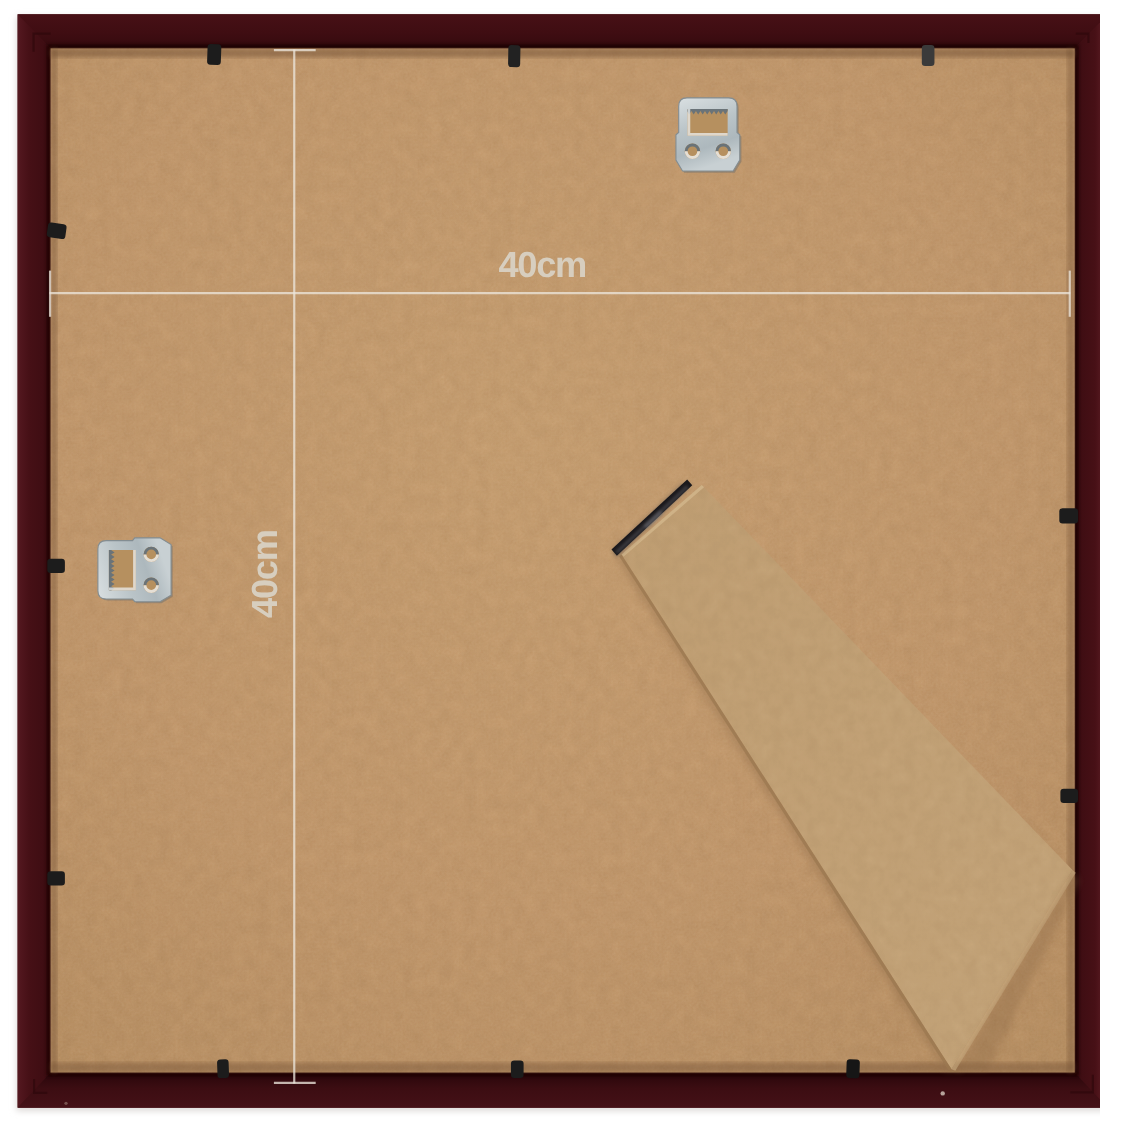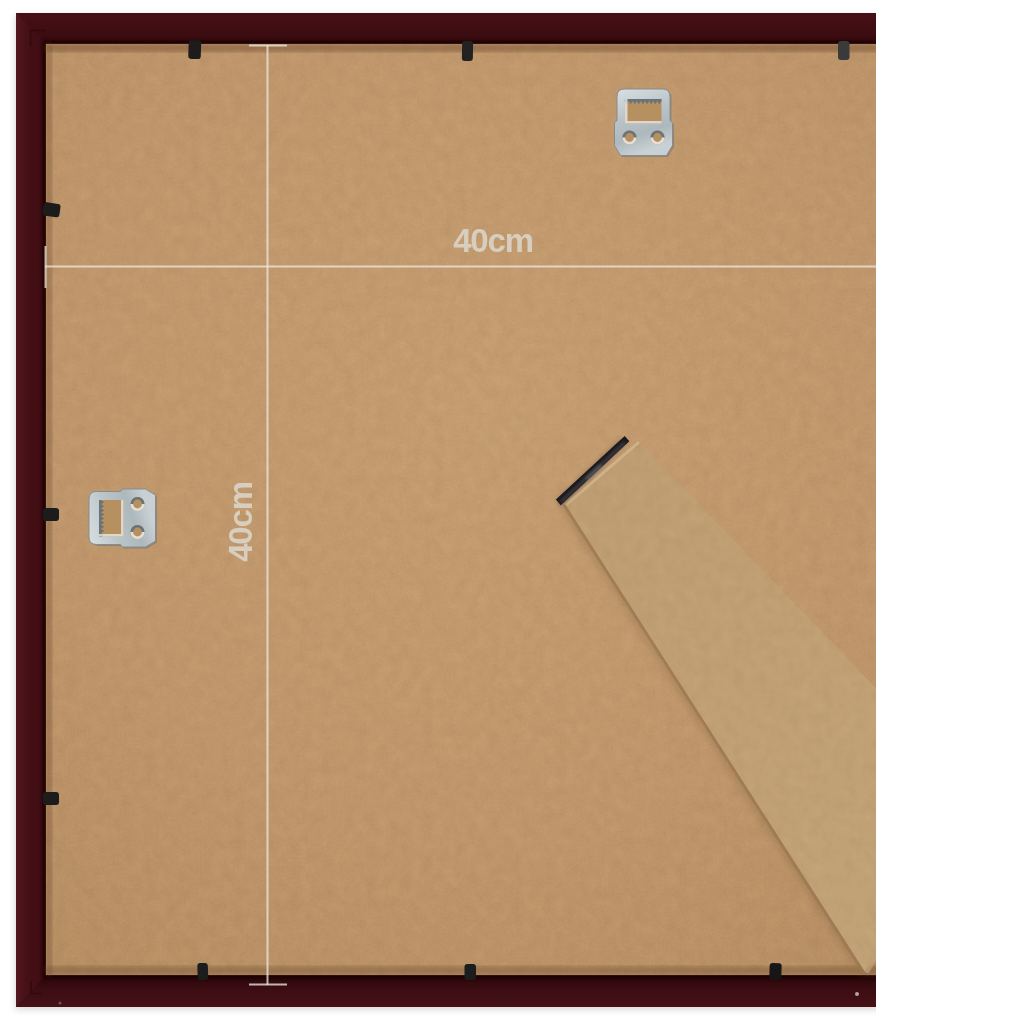--- a/index.html
+++ b/index.html
@@ -1,16 +1,16 @@
 <!DOCTYPE html>
 <html><head>
 <meta charset="utf-8">
 <style>
   html,body{margin:0;padding:0;background:#ffffff;}
-  .stage{position:relative;width:876px;height:1024px;background:#ffffff;overflow:hidden;
+  .stage{position:relative;width:1000px;height:1024px;background:#ffffff;overflow:hidden;
          font-family:"Liberation Sans", sans-serif;}
 </style>
 </head>
 <body>
 <div class="stage">
 <svg width="1024" height="1024" viewBox="0 0 1024 1024" xmlns="http://www.w3.org/2000/svg">
 <defs>
 
   <filter id="grain" x="0%" y="0%" width="100%" height="100%">
     <feTurbulence type="fractalNoise" baseFrequency="0.09 0.08" numOctaves="4" seed="7" result="n"></feTurbulence>

